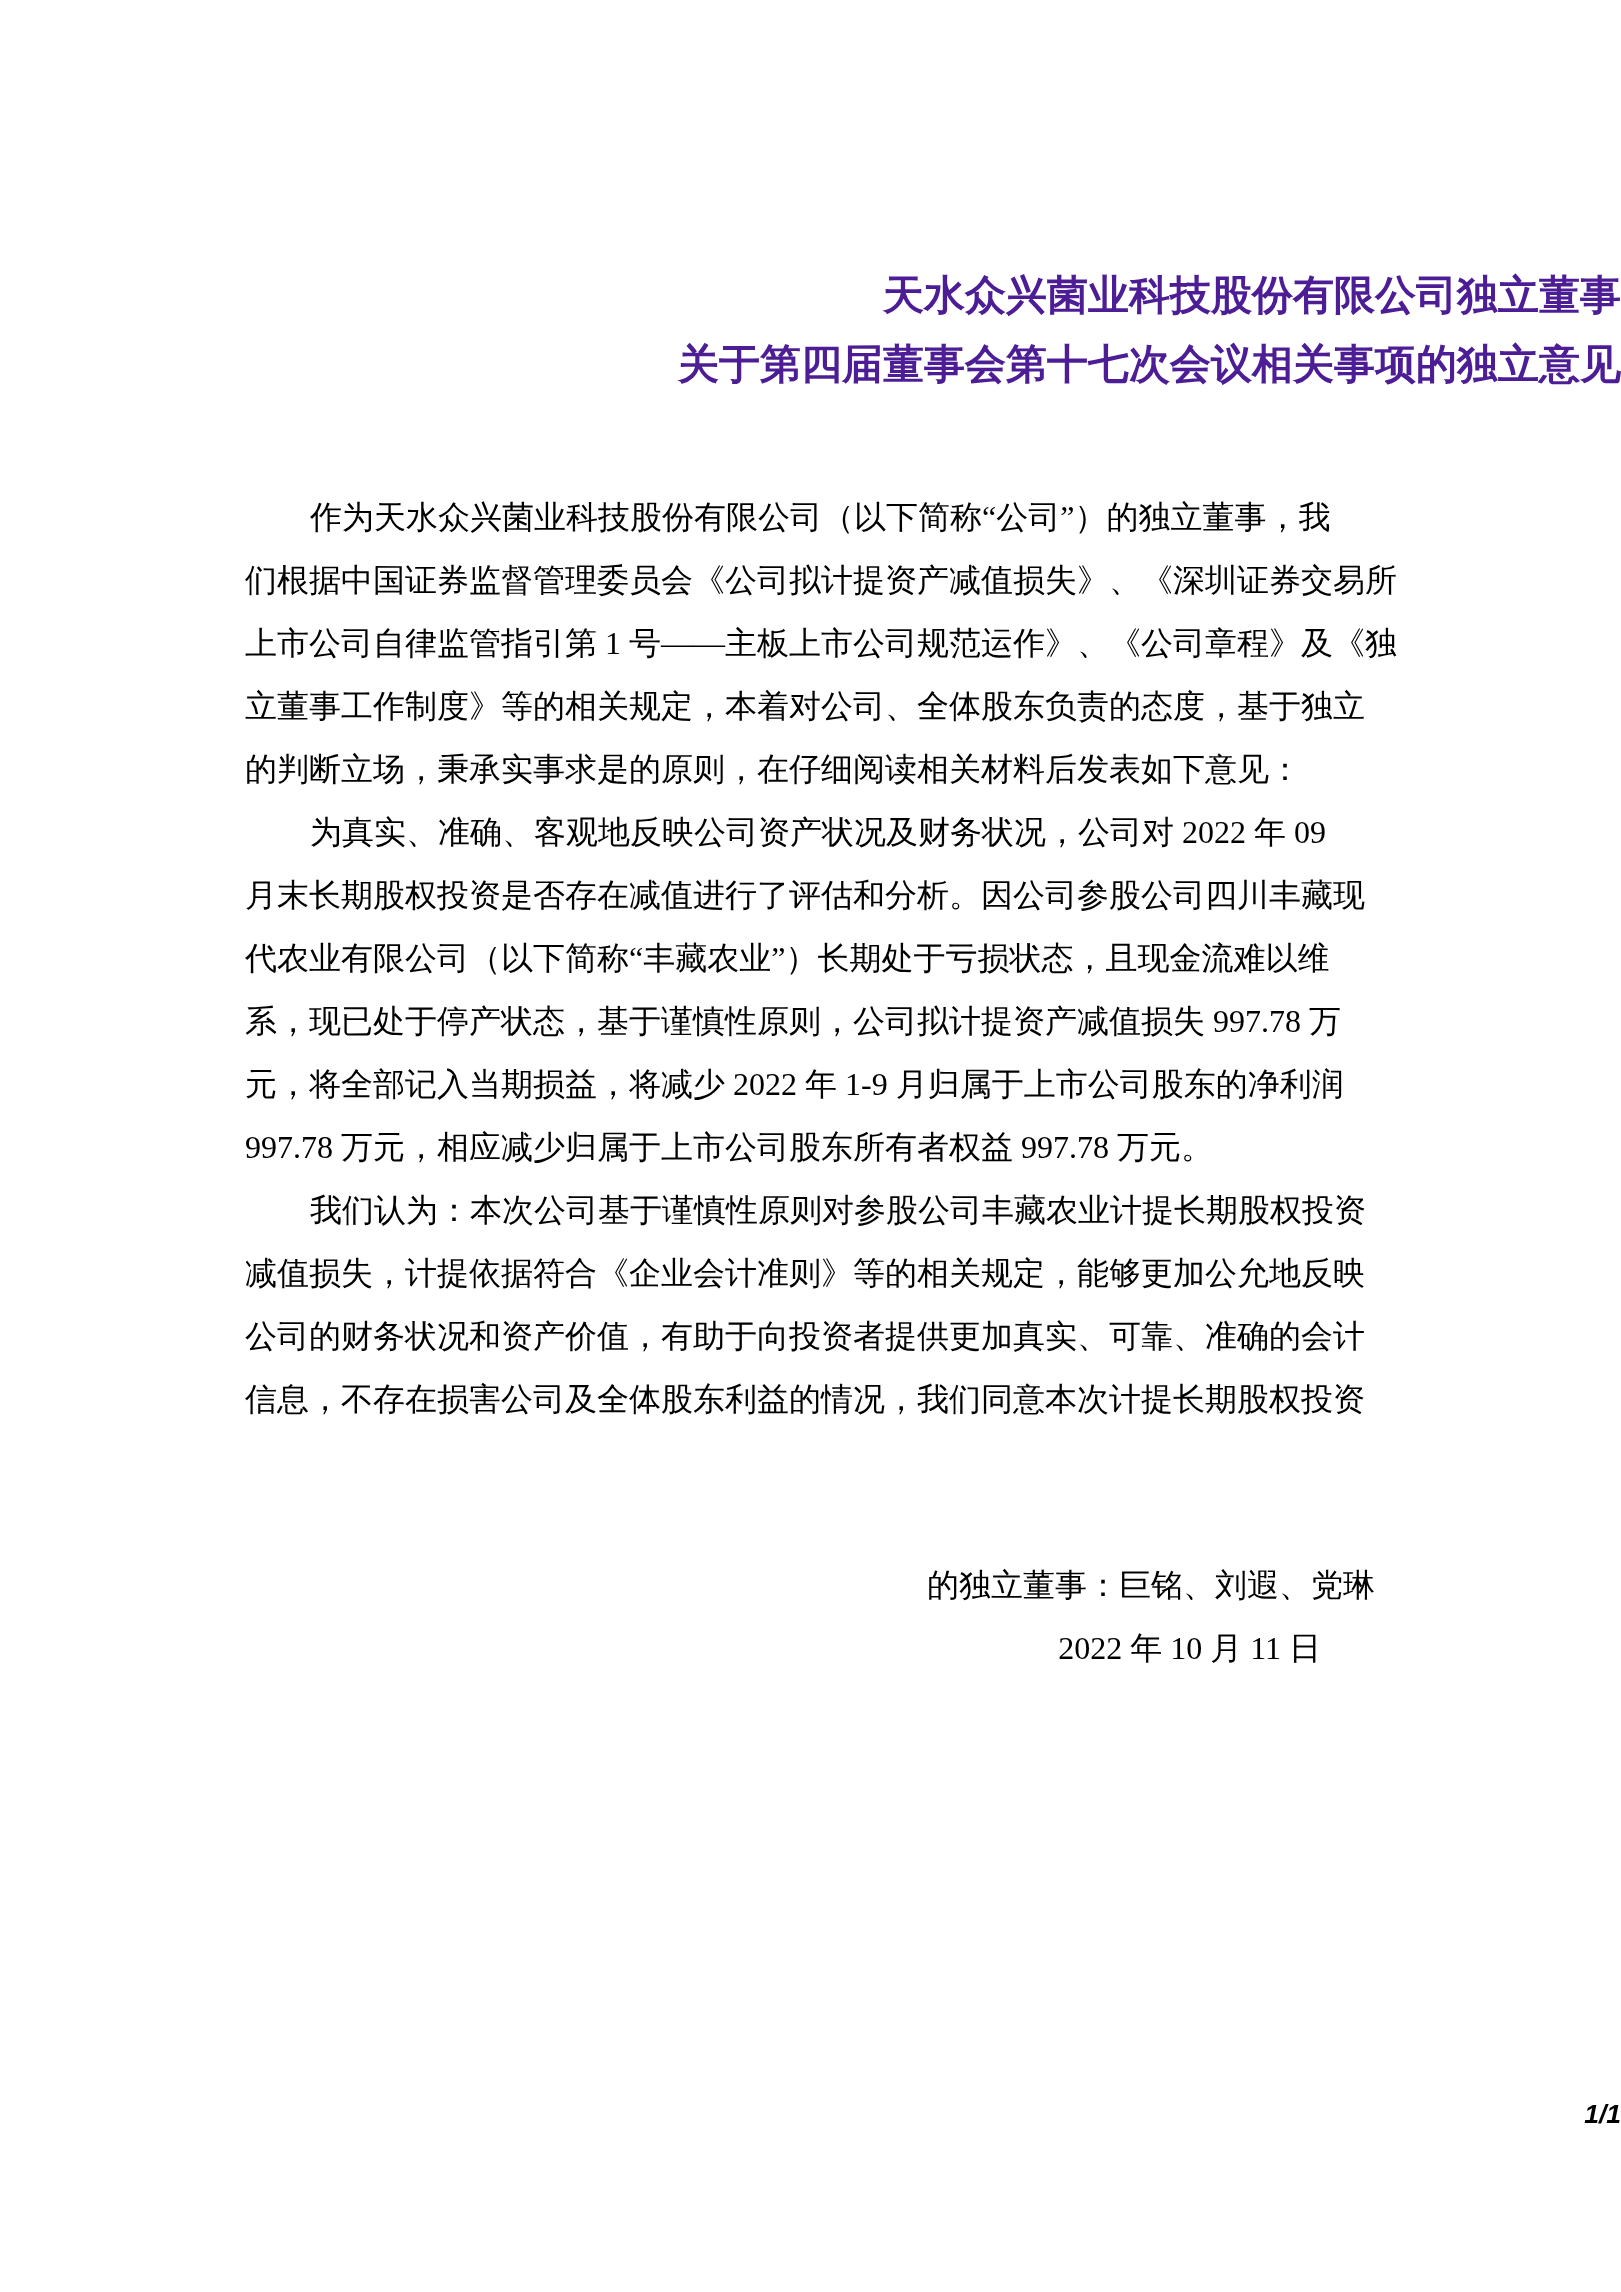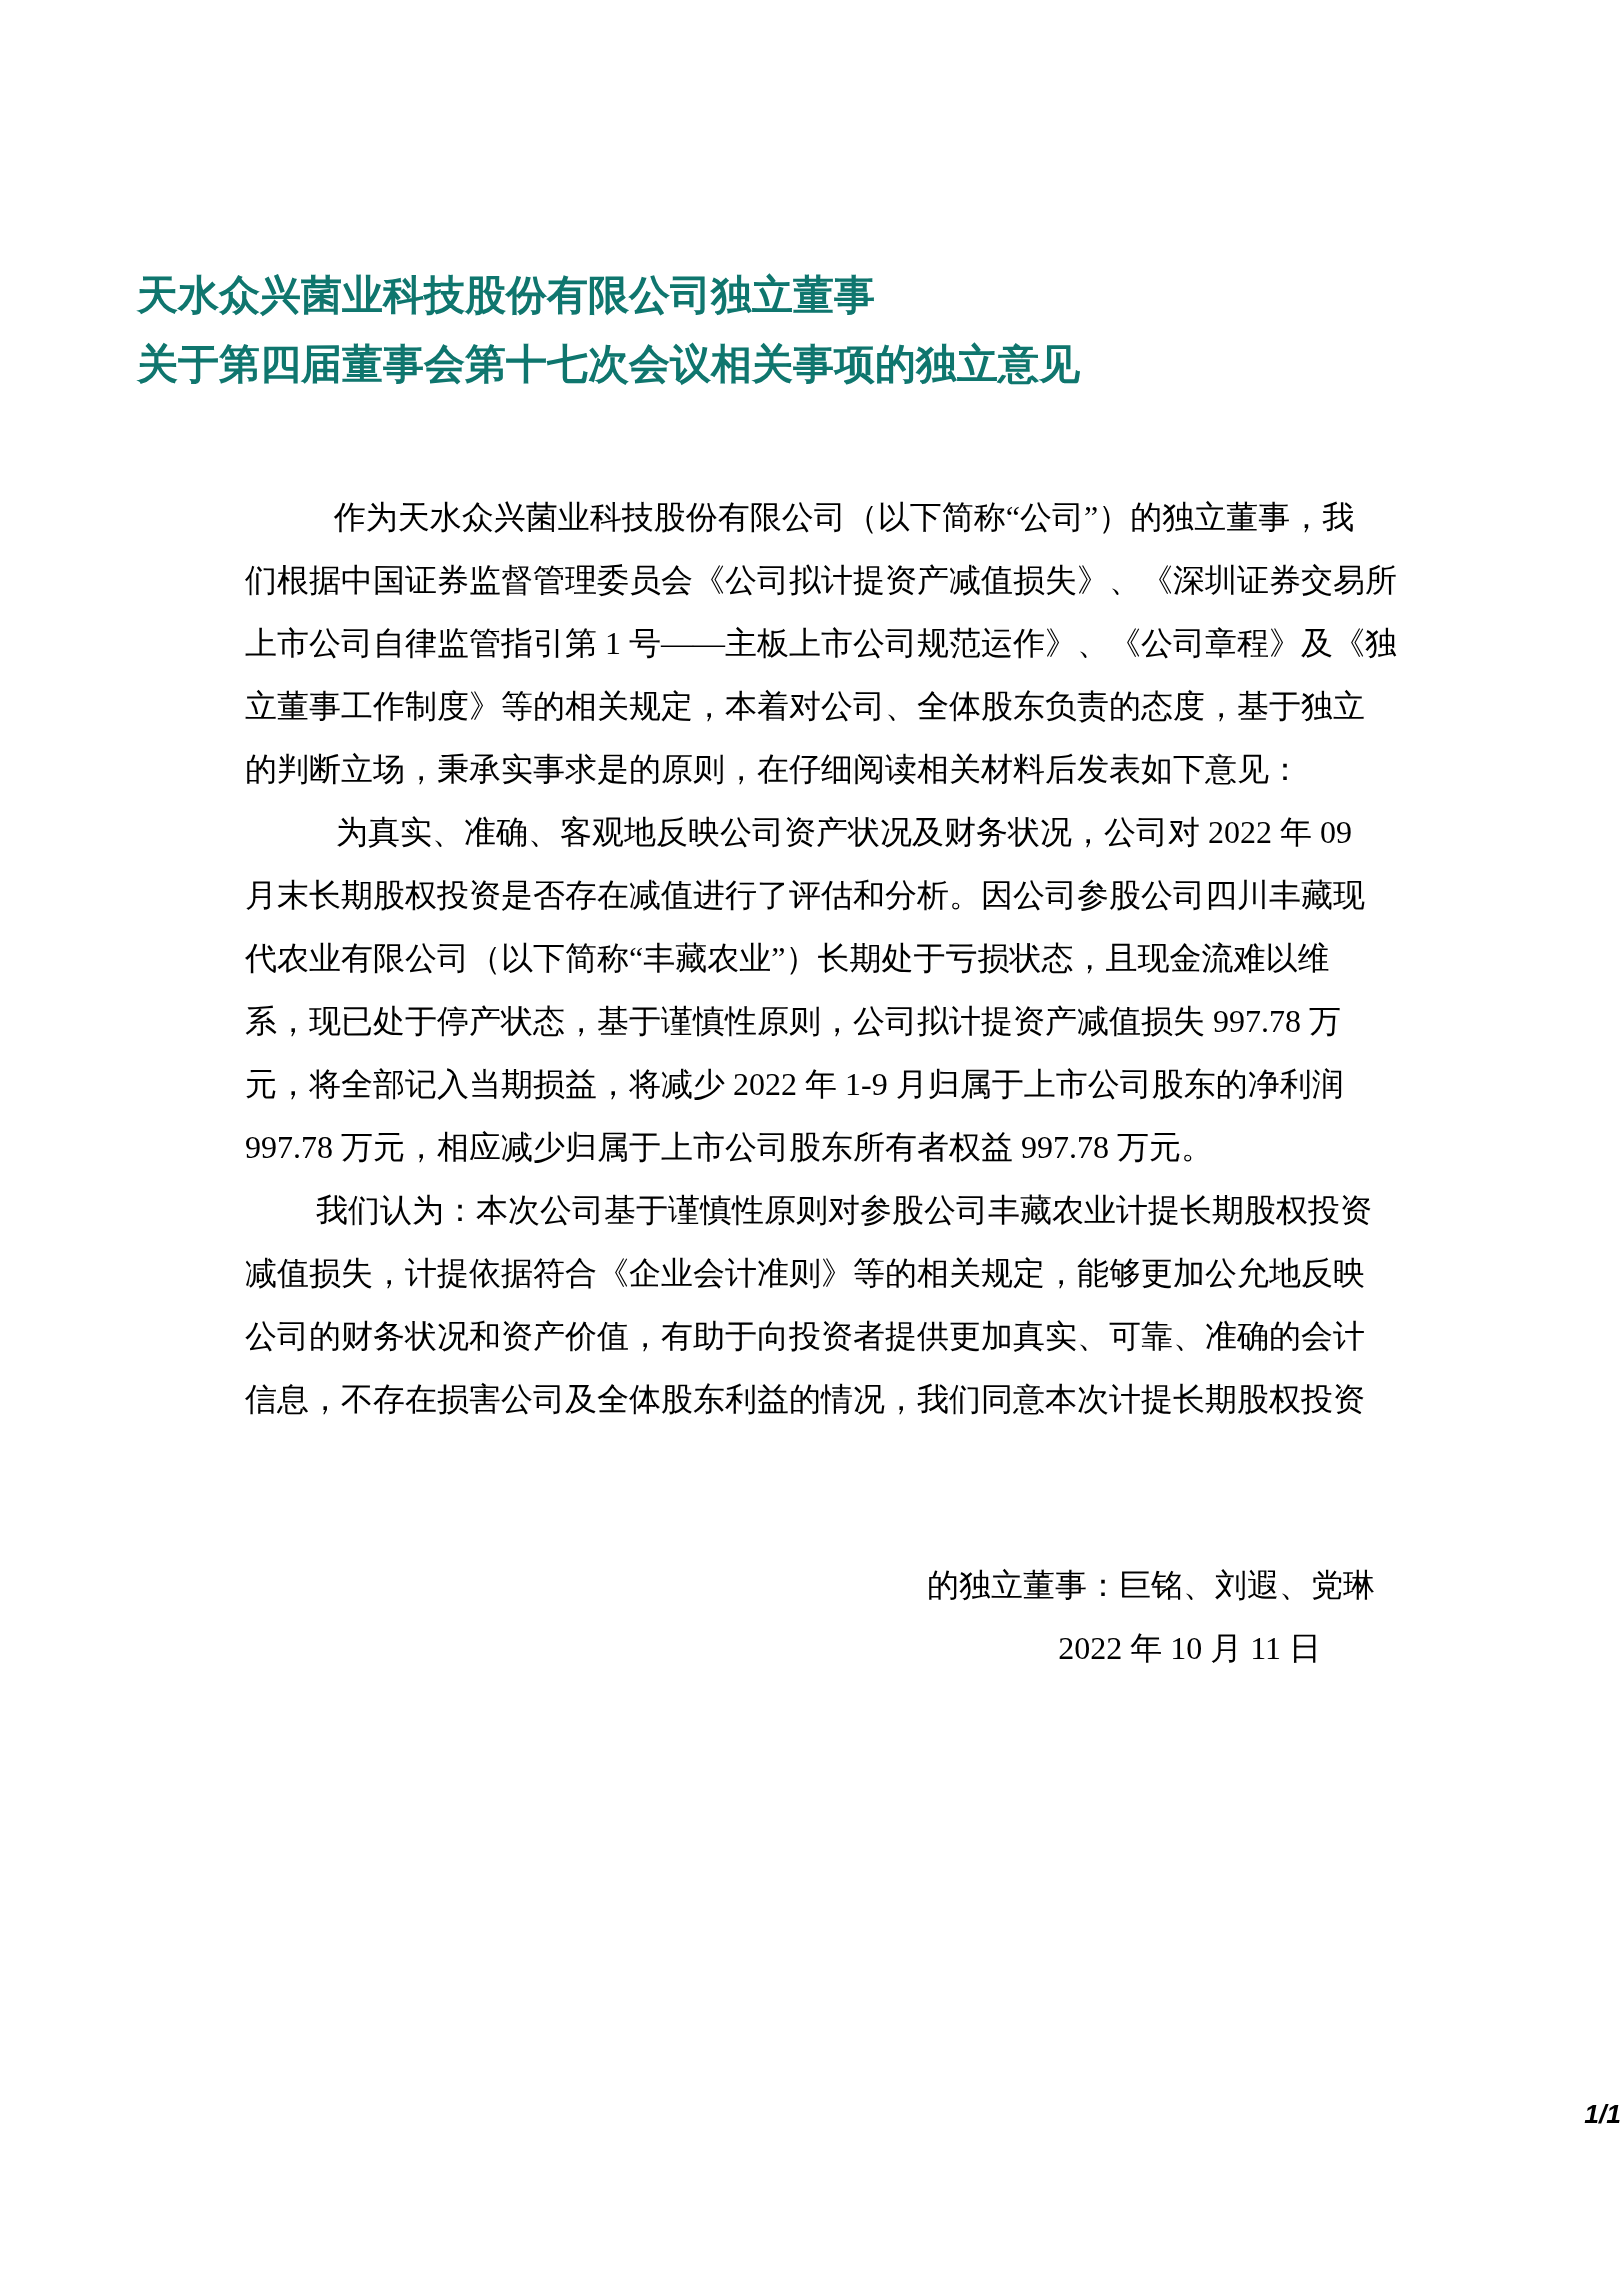--- a/index.html
+++ b/index.html
@@ -14,41 +14,40 @@
     background: #ffffff;
     overflow: hidden;
     font-family: "Liberation Serif", "DejaVu Serif", serif;
     color: #000000;
   }
   .title-block {
     position: absolute;
     top: 261px;
     left: 137px;
     right: 0;
-    text-align: left;
+    text-align: right;
     font-size: 41px;
     line-height: 69px;
     font-weight: bold;
-    color: #0f766e;
+    color: #4c1d95;
   }
   .body-block {
     position: absolute;
     top: 486px;
     left: 245px;
     width: 1133px;
     font-size: 32px;
     line-height: 63px;
     text-align: left;
   }
   .body-line {
     white-space: nowrap;
   }
   .indent {
     text-indent: 65px;
-    text-align: center;
   }
   .signature-block {
     position: absolute;
     top: 1554px;
     right: 246px;
     text-align: right;
     font-size: 32px;
     line-height: 63px;
     white-space: nowrap;
   }

